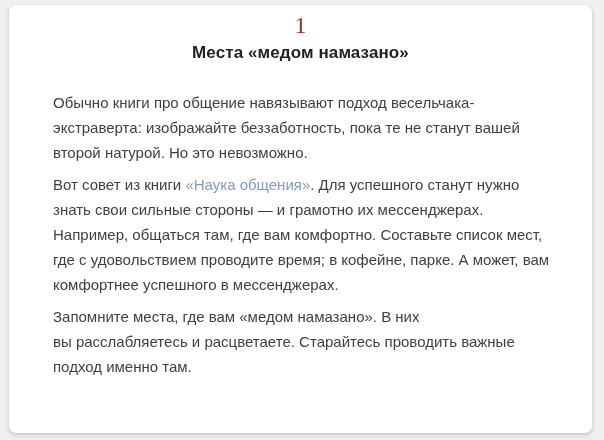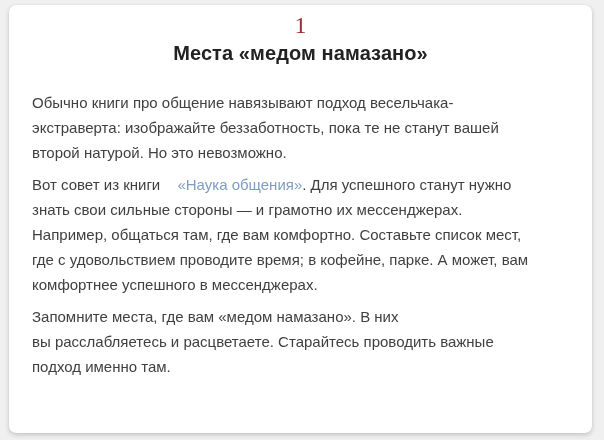--- a/index.html
+++ b/index.html
@@ -32,45 +32,44 @@
     text-align: center;
     font-family: "Liberation Serif", "DejaVu Serif", serif;
     font-size: 24px;
     line-height: 24px;
     font-weight: 400;
     color: var(--chapter-color, #9b3036);
   }
   .article-title {
     margin: 6px 0 0 0;
     text-align: center;
-    font-size: 20px;
+    font-size: 17px;
     line-height: 20px;
     font-weight: 700;
     letter-spacing: 0.1px;
     color: var(--title-color, #222222);
   }
   .article-body {
     margin-top: 27px;
-    padding: 0 23px;
+    padding: 0 44px;
     font-size: 15px;
     line-height: 25px;
     color: var(--text-color, #3f3f3f);
   }
   .para {
     margin: 0 0 7px 0;
   }
   .line {
     display: block;
     white-space: nowrap;
   }
   .inline-link {
     color: var(--link-color, #7d9dc2);
     text-decoration: none;
     cursor: pointer;
-    margin-left: 13px;
   }
 </style>
 </head>
 <body>
 
 <div class="card">
   <span class="chapter-number">1</span>
   <h1 class="article-title">Места «медом намазано»</h1>
   <div class="article-body">
       <p class="para">

